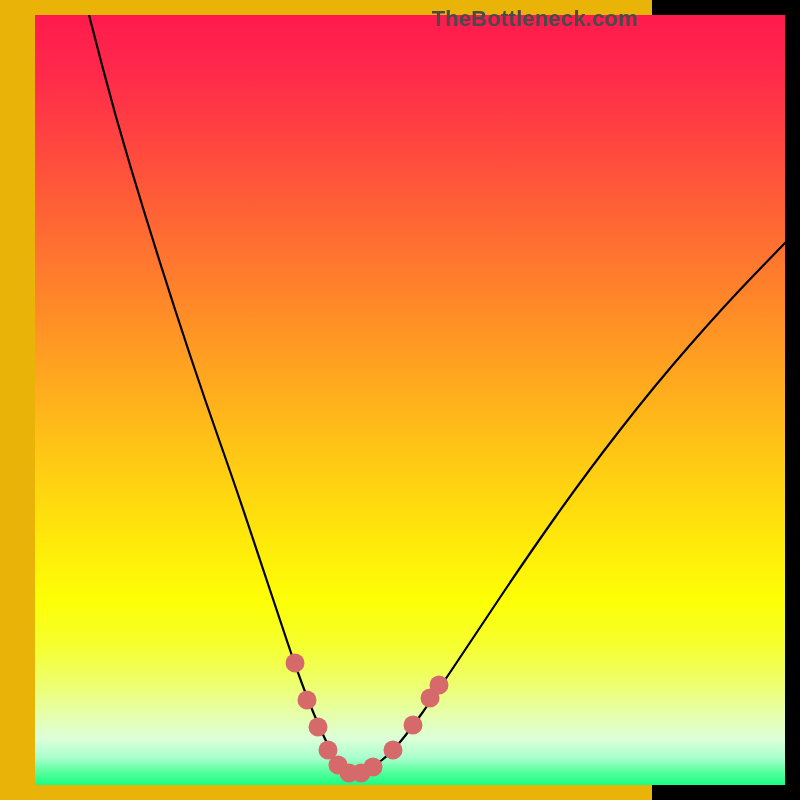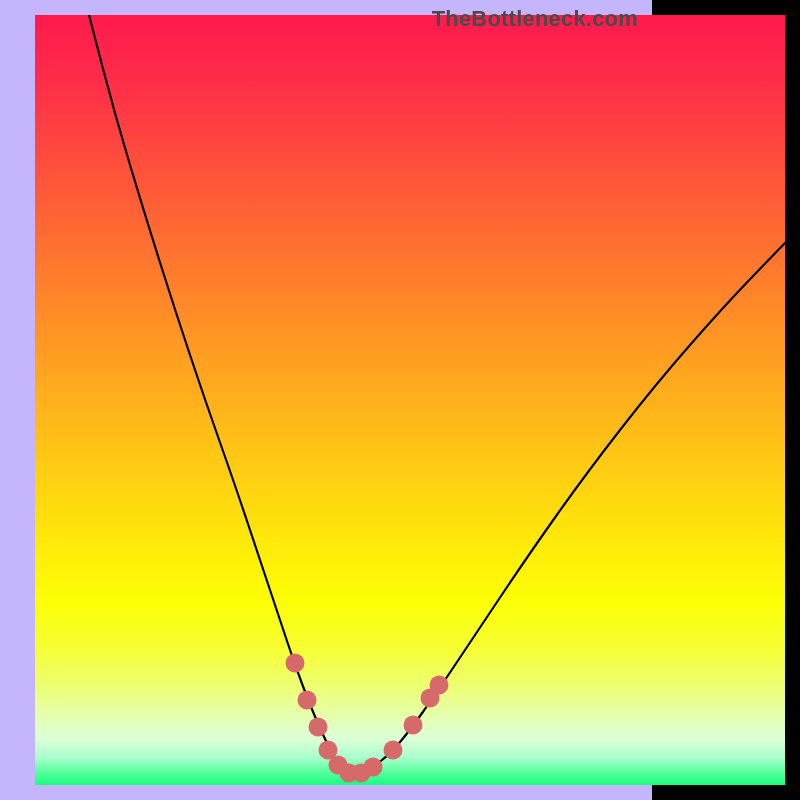--- a/index.html
+++ b/index.html
@@ -1,21 +1,21 @@
 <!DOCTYPE html>
 <html><head>
 <meta charset="utf-8">
 <style>
   * { margin: 0; padding: 0; box-sizing: border-box; }
   html, body { width: 800px; height: 800px; background: #000; overflow: hidden; }
   .frame {
     position: absolute;
     left: 0; top: 0;
     width: 652px; height: 800px;
-    background: #c4b5fd;
+    background: #eab308;
   }
   .plot {
     position: absolute;
     left: 35px; top: 15px;
     width: 750px; height: 770px;
     background: linear-gradient(to bottom,
       #ff1a4d 0%,
       #ff2b4a 8%,
       #ff4a3e 18%,
       #ff6a33 28%,

